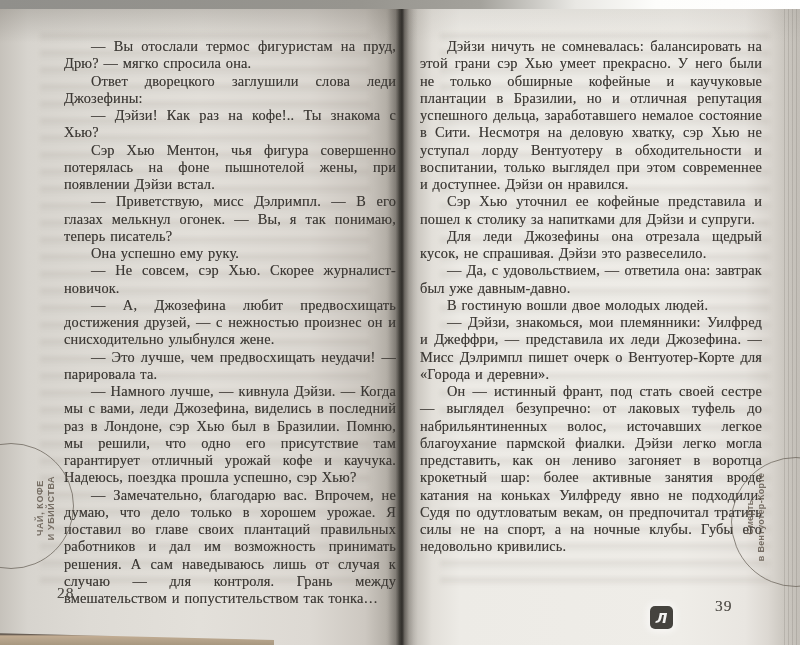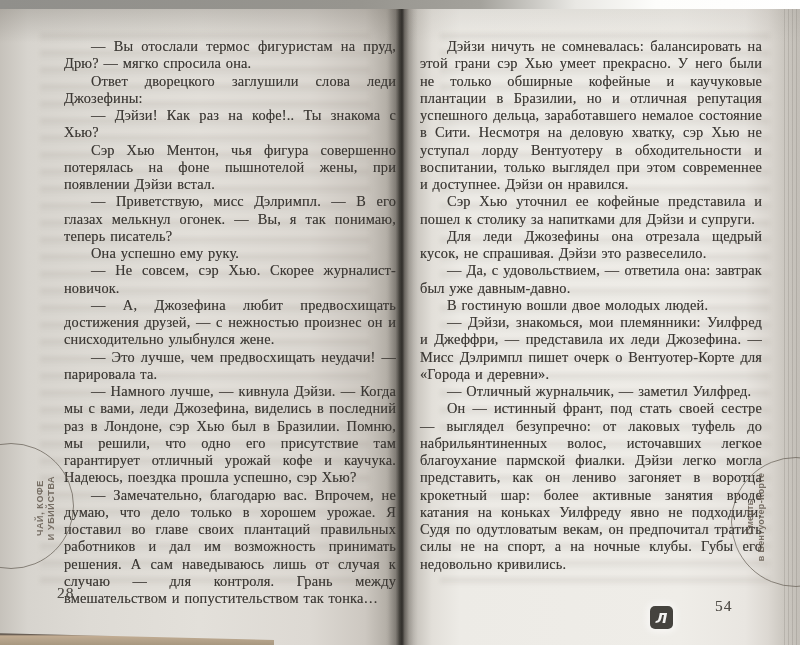--- a/index.html
+++ b/index.html
@@ -114,24 +114,23 @@
 
   <div class="page page-right">
     <div class="shade-top"></div>
     <div class="text-col">
         <p class="para">Дэйзи ничуть не сомневалась: балансировать на этой грани сэр Хью умеет прекрасно. У него были не только обширные кофейные и каучуковые плантации в Бразилии, но и отличная репутация успешного дельца, заработавшего немалое состояние в Сити. Несмотря на деловую хватку, сэр Хью не уступал лорду Вентуотеру в обходительности и воспитании, только выглядел при этом современнее и доступнее. Дэйзи он нравился.</p>
         <p class="para">Сэр Хью уточнил ее кофейные представила и пошел к столику за напитками для Дэйзи и супруги.</p>
         <p class="para">Для леди Джозефины она отрезала щедрый кусок, не спрашивая. Дэйзи это развеселило.</p>
         <p class="para">— Да, с удовольствием, — ответила она: завтрак был уже давным-давно.</p>
         <p class="para">В гостиную вошли двое молодых людей.</p>
         <p class="para">— Дэйзи, знакомься, мои племянники: Уилфред и Джеффри, — представила их леди Джозефина. — Мисс Дэлримпл пишет очерк о Вентуотер-Корте для «Города и деревни».</p>
-        <p class="para">— Отличный журнальчик, — заметил Уилфред.</p>
         <p class="para">Он — истинный франт, под стать своей сестре — выглядел безупречно: от лаковых туфель до набрильянтиненных волос, источавших легкое благоухание пармской фиалки. Дэйзи легко могла представить, как он лениво загоняет в воротца крокетный шар: более активные занятия вроде катания на коньках Уилфреду явно не подходили. Судя по одутловатым векам, он предпочитал тратить силы не на спорт, а на ночные клубы. Губы его недовольно кривились.</p>
       </div>
-    <div class="page-num">54</div>
+    <div class="page-num">39</div>
   </div>
 
   <div class="gutter"></div>
 
   <div class="stamp-circle left"></div>
   <div class="stamp-text left">
     <span>ЧАЙ, КОФЕ</span>
     <span>И УБИЙСТВА</span>
   </div>
 

